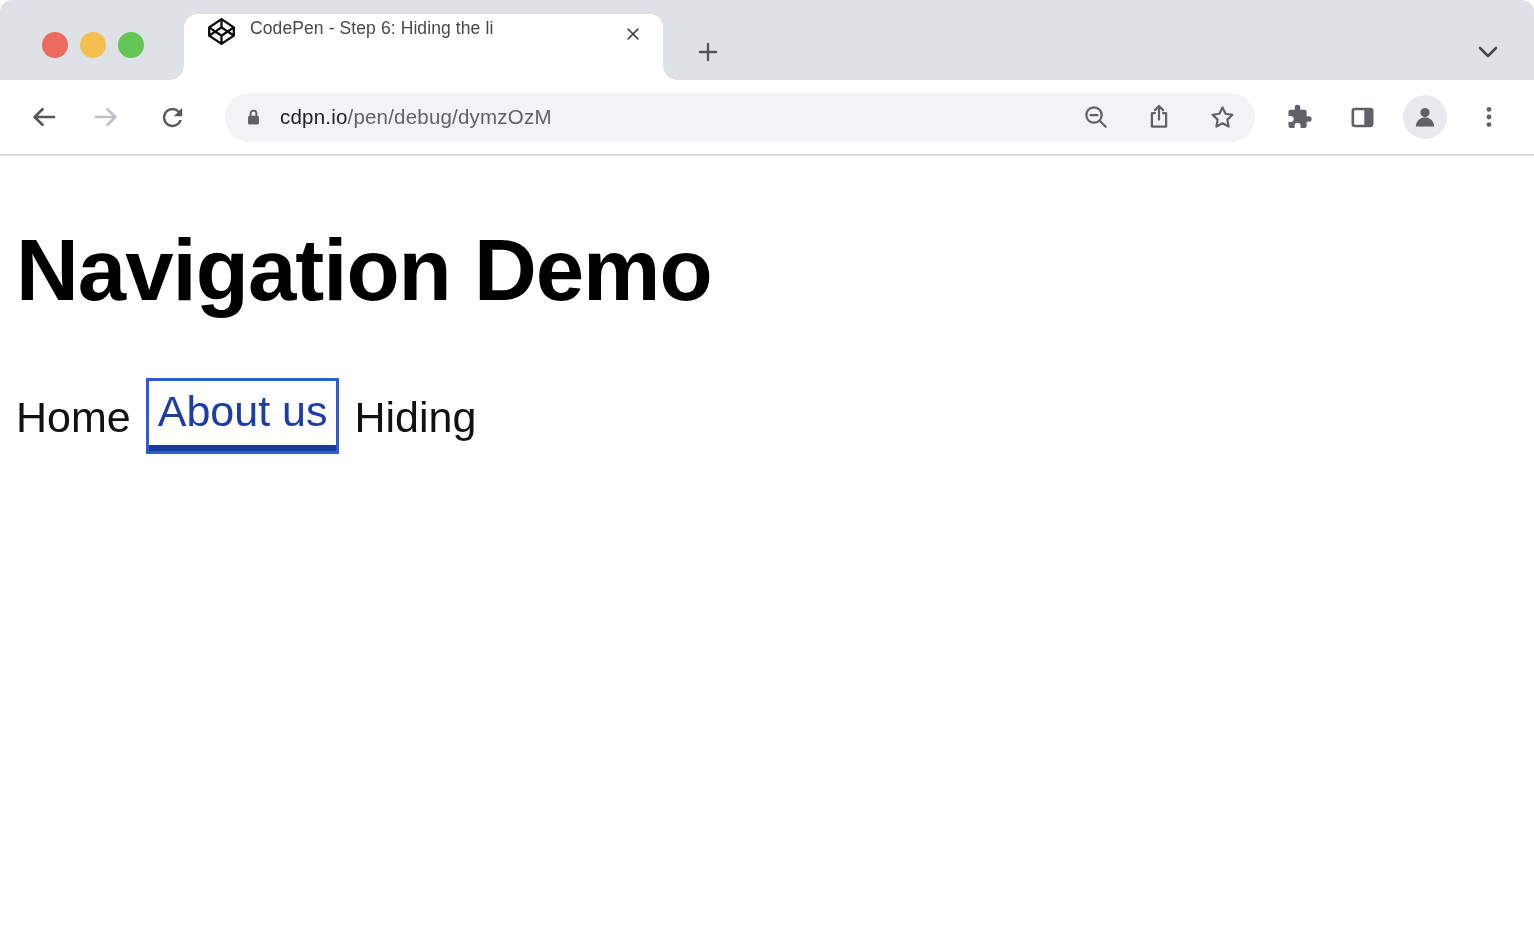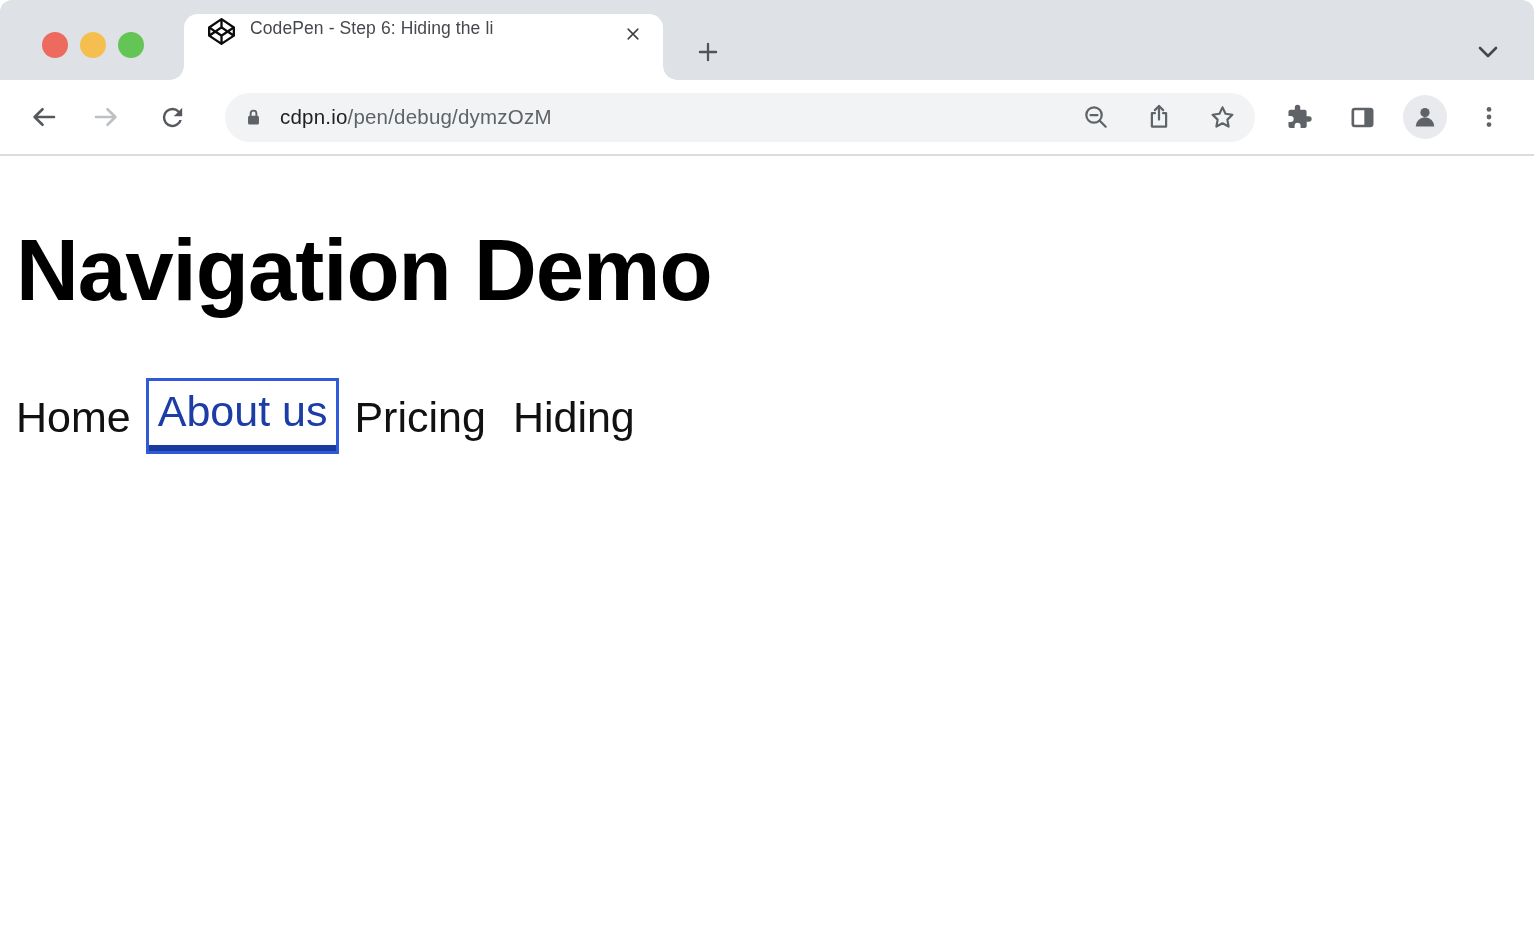--- a/index.html
+++ b/index.html
@@ -172,18 +172,17 @@
           <circle cx="12" cy="19" r="2.2"></circle>
         </svg>
     </button>
   </div>
 
   <div class="page">
     <h1>Navigation Demo</h1>
     <nav class="main-nav">
       <a href="#">Home</a>
       <a href="#" class="focused">About us</a>
-      <a href="#">Pricing</a>
       <a href="#">Hiding</a>
     </nav>
   </div>
 
 </div>
 
 </body></html>

